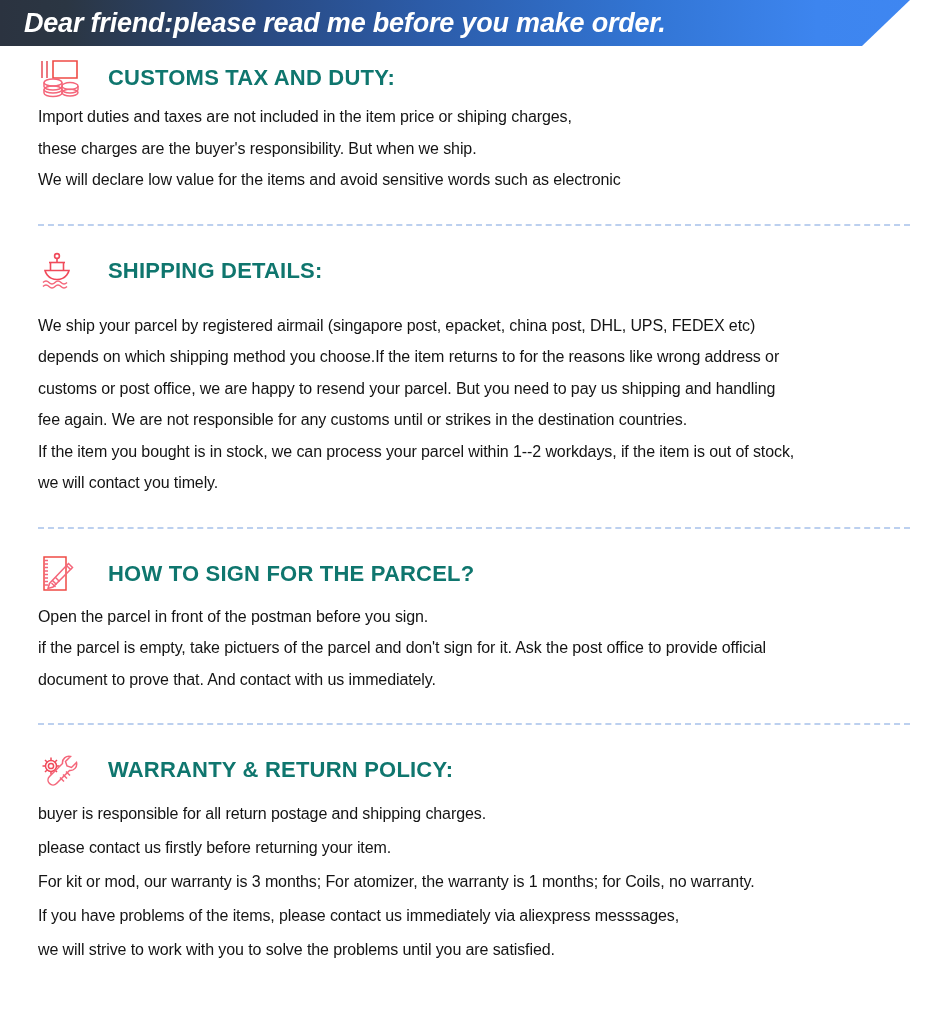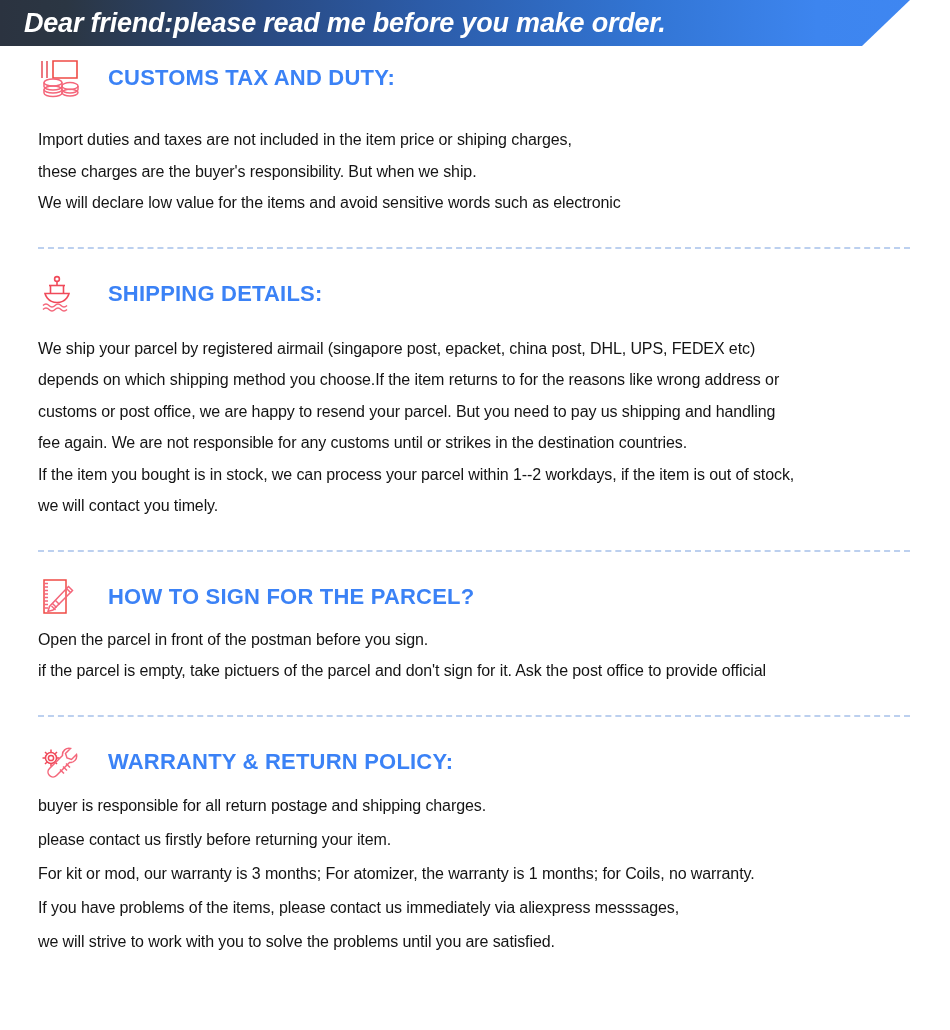--- a/index.html
+++ b/index.html
@@ -69,21 +69,21 @@
     width: 46px;
     height: 42px;
     flex: 0 0 46px;
     display: flex;
     align-items: center;
     justify-content: flex-start;
   }
   .section-title {
     font-size: 22px;
     font-weight: bold;
-    color: #3b82f6;
+    color: #0f766e;
     letter-spacing: 0.2px;
     margin-left: 24px;
     white-space: nowrap;
   }
   .body-text {
     font-size: 16px;
     color: #141414;
     letter-spacing: -0.1px;
   }
   .body-text .ln {
@@ -91,21 +91,21 @@
     white-space: nowrap;
   }
   .divider {
     height: 0;
     border-top: 2px dashed #bcd0ef;
     margin: 0;
   }
 
   
   .s-customs .body-text .ln { line-height: 31.5px; }
-  .s-customs .body-text { margin-top: 23px; }
+  .s-customs .body-text { margin-top: 0; }
 
   .s-shipping .body-text .ln { line-height: 31.5px; }
   .s-shipping .body-text { margin-top: 16px; }
 
   .s-sign .body-text .ln { line-height: 31.5px; }
   .s-sign .body-text { margin-top: 4px; }
 
   .s-warranty .body-text .ln { line-height: 34px; }
   .s-warranty .body-text { margin-top: 4px; }
 
@@ -204,20 +204,21 @@
             <path d="M13.5 29 L17.5 33"></path>
             <path d="M14.5 26.5 L18.5 30.5 M17.5 23.5 L21.5 27.5"></path>
           </g>
         </svg>
       </div>
       <div class="section-title">HOW TO SIGN FOR THE PARCEL?</div>
     </div>
     <div class="body-text">
       <span class="ln">Open the parcel in front of the postman before you sign.</span>
       <span class="ln">if the parcel is empty, take pictuers of the parcel and don't sign for it. Ask the post office to provide official</span>
+      <span class="ln">document to prove that. And contact with us immediately.</span>
     </div>
   </div>
 
   <div class="gap-a"></div>
   <div class="divider"></div>
   <div class="gap-b"></div>
 
   <div class="section s-warranty">
     <div class="section-head">
       <div class="section-icon">

